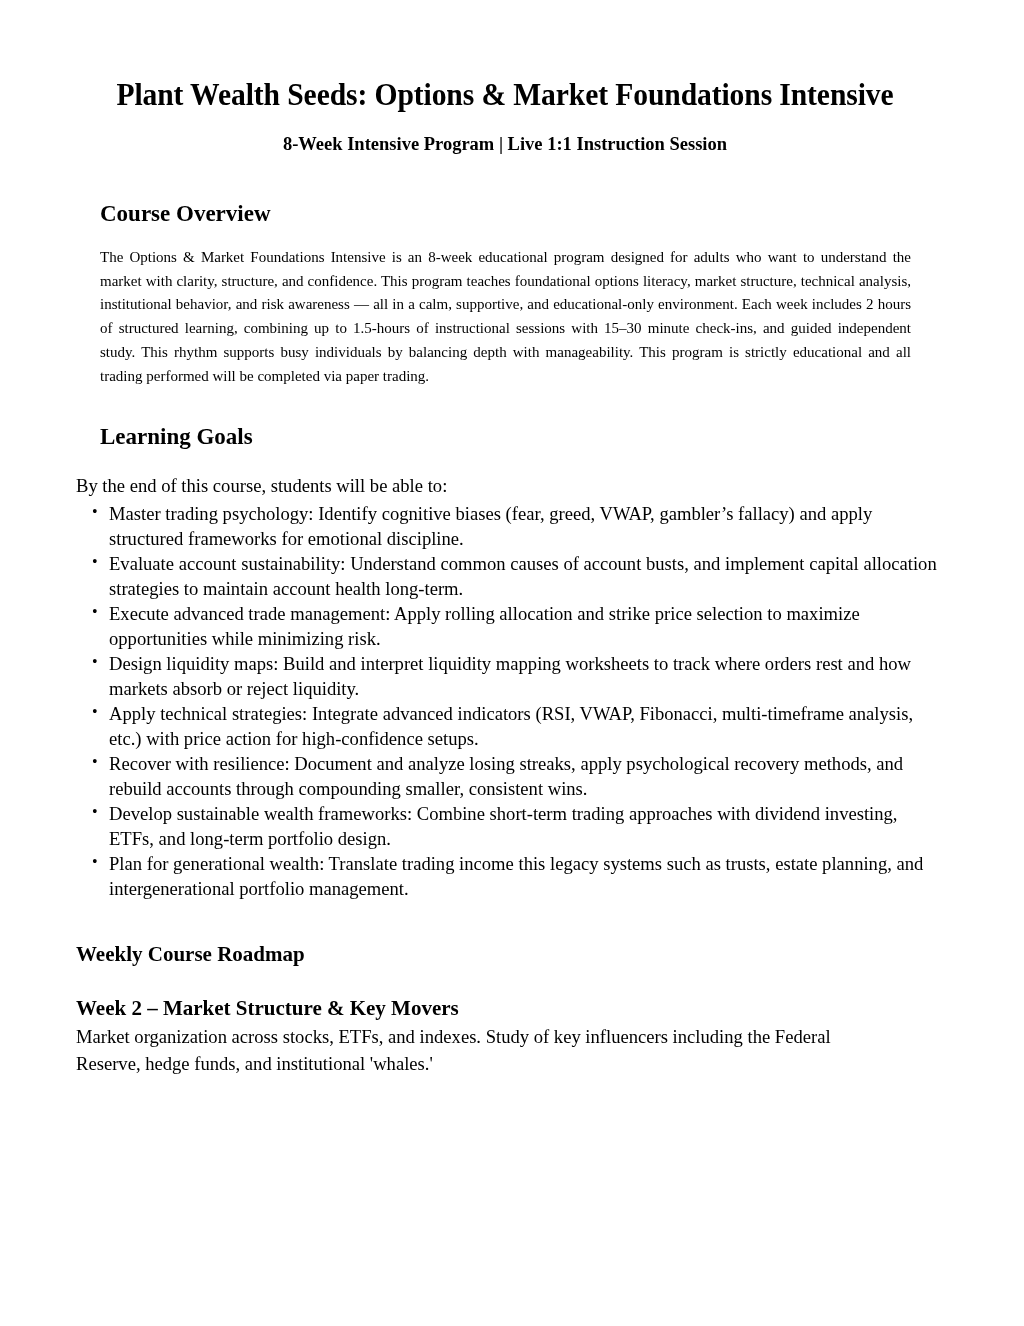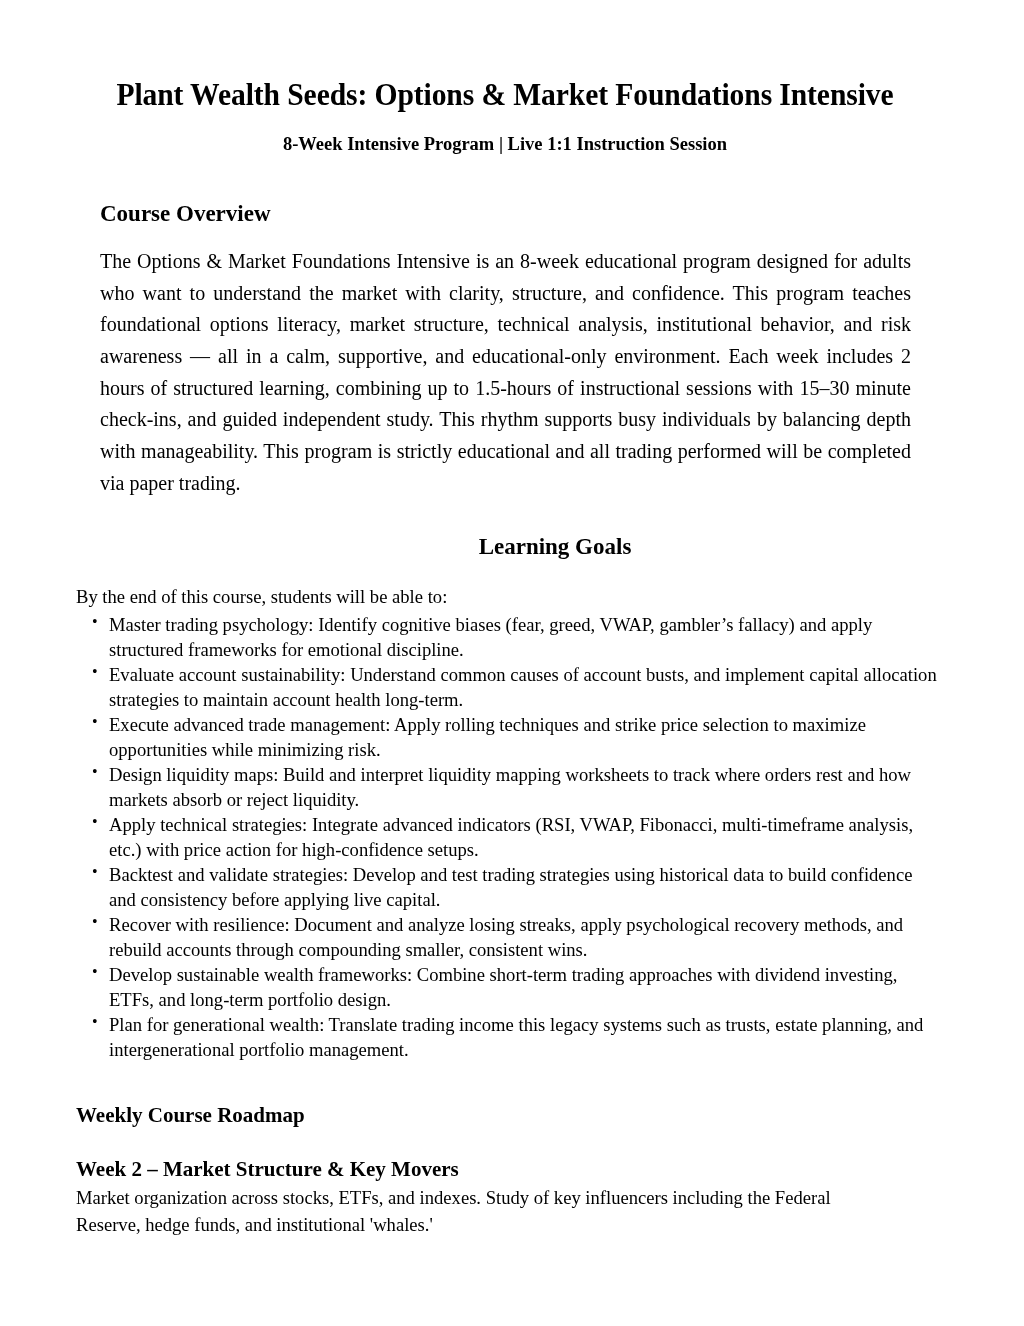--- a/index.html
+++ b/index.html
@@ -51,32 +51,31 @@
     font-weight: bold;
     font-size: 23px;
     line-height: 1.2;
     margin: 0;
   }
   .h-course-overview {
     padding: 45px 0 0 100px;
   }
   .h-learning-goals {
     padding: 34px 0 0 100px;
-    text-align: center;
   }
   .h-roadmap {
     padding: 0 0 0 76px;
     font-size: 21px;
   }
 
   
   .overview-para {
     margin: 0;
     padding: 18px 99px 0 100px;
-    font-size: 20px;
+    font-size: 15px;
     line-height: 1.585;
     text-align: justify;
     text-justify: inter-word;
   }
 
   
   .goals-intro {
     margin: 0;
     padding: 22px 0 0 76px;
     font-size: 18.6px;
@@ -140,24 +139,23 @@
 
   <p class="overview-para">The Options &amp; Market Foundations Intensive is an 8-week educational program designed for adults who want to understand the market with clarity, structure, and confidence. This program teaches foundational options literacy, market structure, technical analysis, institutional behavior, and risk awareness — all in a calm, supportive, and educational-only environment. Each week includes 2 hours of structured learning, combining up to 1.5-hours of instructional sessions with 15–30 minute check-ins, and guided independent study. This rhythm supports busy individuals by balancing depth with manageability. This program is strictly educational and all trading performed will be completed via paper trading.</p>
 
   <h2 class="section-heading h-learning-goals">Learning Goals</h2>
 
   <p class="goals-intro">By the end of this course, students will be able to:</p>
 
   <ul class="goals-list">
     <li>Master trading psychology: Identify cognitive biases (fear, greed, VWAP, gambler’s fallacy) and apply structured frameworks for emotional discipline.</li>
     <li>Evaluate account sustainability: Understand common causes of account busts, and implement capital allocation strategies to maintain account health long-term.</li>
-    <li>Execute advanced trade management: Apply rolling techniques and strike price selection to maximize opportunities while minimizing risk.</li>
+    <li>Execute advanced trade management: Apply rolling allocation and strike price selection to maximize opportunities while minimizing risk.</li>
     <li>Design liquidity maps: Build and interpret liquidity mapping worksheets to track where orders rest and how markets absorb or reject liquidity.</li>
     <li>Apply technical strategies: Integrate advanced indicators (RSI, VWAP, Fibonacci, multi-timeframe analysis, etc.) with price action for high-confidence setups.</li>
-    <li>Backtest and validate strategies: Develop and test trading strategies using historical data to build confidence and consistency before applying live capital.</li>
     <li>Recover with resilience: Document and analyze losing streaks, apply psychological recovery methods, and rebuild accounts through compounding smaller, consistent wins.</li>
     <li>Develop sustainable wealth frameworks: Combine short-term trading approaches with dividend investing, ETFs, and long-term portfolio design.</li>
     <li>Plan for generational wealth: Translate trading income this legacy systems such as trusts, estate planning, and intergenerational portfolio management.</li>
   </ul>
 
   <div class="roadmap-block">
     <h2 class="section-heading h-roadmap">Weekly Course Roadmap</h2>
 
 
     <div class="week-group">

